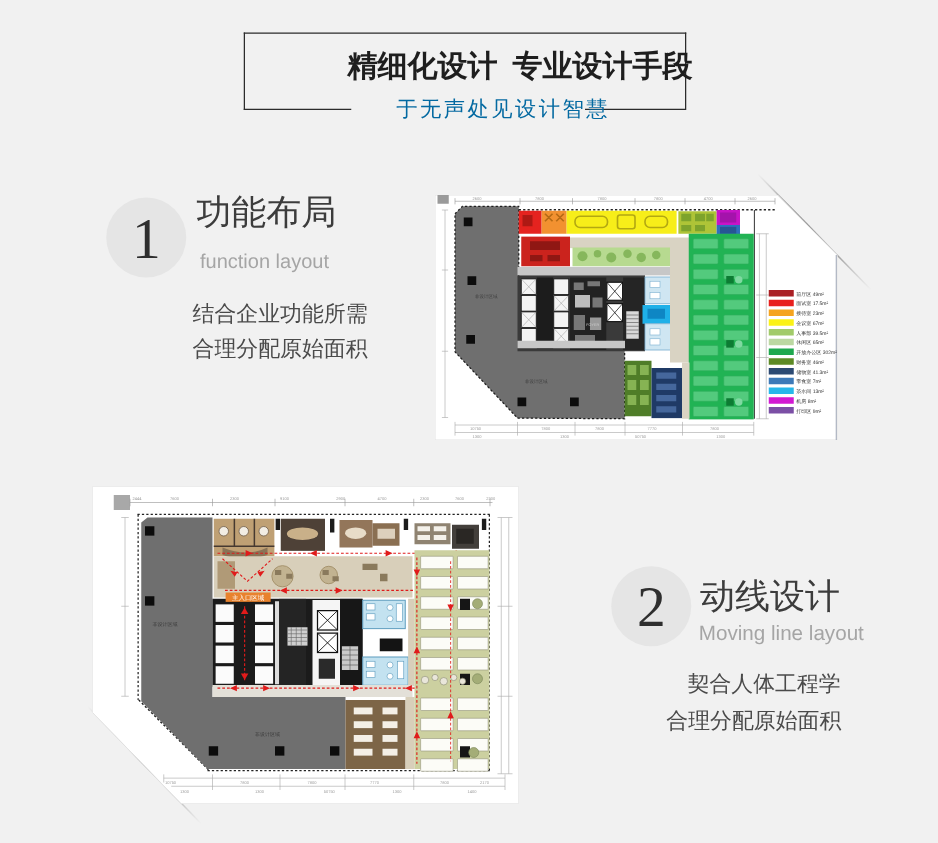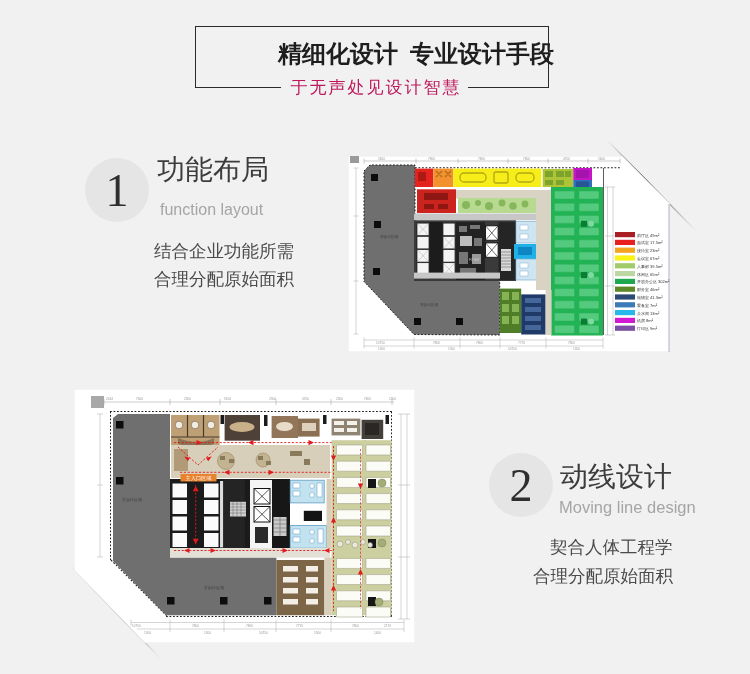--- a/index.html
+++ b/index.html
@@ -12,21 +12,21 @@
 <body>
 
 <div class="abs" style="left:195px;top:26px;width:352px;height:61px;border:1px solid #2b2b2b;border-bottom:none"></div>
 
 <div class="abs nw" style="left:200px;top:42px;width:354px;text-align:right;font-size:24px;line-height:24px;font-weight:bold;color:#1e1e1e;letter-spacing:0px">精细化设计 专业设计手段</div>
 
 <div class="abs" style="left:195px;top:87px;width:86px;height:1px;background:#2b2b2b"></div>
 
 <div class="abs" style="left:468px;top:87px;width:80px;height:1px;background:#2b2b2b"></div>
 
-<div class="abs nw" style="left:281px;top:79px;width:190px;text-align:center;font-size:17px;line-height:17px;color:#be185d;letter-spacing:2px">于无声处见设计智慧</div>
+<div class="abs nw" style="left:298px;top:79px;width:190px;text-align:right;font-size:17px;line-height:17px;color:#0369a1;letter-spacing:2px">于无声处见设计智慧</div>
 
 <div class="abs" style="left:85px;top:158px;width:64px;height:64px;border-radius:50%;background:#e5e5e5"></div>
 
 <div class="abs" style="left:85px;top:168px;width:64px;text-align:center;font-family:'Liberation Serif',serif;font-size:46px;line-height:46px;color:#2e2e2e">1</div>
 
 <div class="abs nw" style="left:157px;top:156px;font-size:28px;line-height:28px;color:#3c3c3c">功能布局</div>
 
 <div class="abs nw" style="left:160px;top:202px;font-size:16px;line-height:16px;color:#a5a5a5">function layout</div>
 
 <div class="abs nw" style="left:154px;top:243px;width:140px;text-align:left;font-size:17.5px;line-height:17.5px;color:#4a4a4a">结合企业功能所需</div>
@@ -660,17 +660,17 @@
       <line x1="330" y1="230.5" x2="330" y2="243"></line>
  </g>
 </svg>
 
 <div class="abs" style="left:489px;top:453px;width:64px;height:64px;border-radius:50%;background:#e5e5e5"></div>
 
 <div class="abs" style="left:489px;top:463px;width:64px;text-align:center;font-family:'Liberation Serif',serif;font-size:46px;line-height:46px;color:#2e2e2e">2</div>
 
 <div class="abs nw" style="left:560px;top:463px;font-size:28px;line-height:28px;color:#3c3c3c">动线设计</div>
 
-<div class="abs nw" style="left:559px;top:499px;font-size:16.5px;line-height:16.5px;color:#a5a5a5">Moving line design</div>
+<div class="abs nw" style="left:559px;top:499px;font-size:16.5px;line-height:16.5px;color:#a5a5a5">Moving line layout</div>
 
 <div class="abs nw" style="left:550px;top:539px;width:121px;text-align:center;font-size:17.5px;line-height:17.5px;color:#4a4a4a">契合人体工程学</div>
 
 <div class="abs nw" style="left:533px;top:568px;width:139px;text-align:center;font-size:17.5px;line-height:17.5px;color:#4a4a4a">合理分配原始面积</div>
 
 </body></html>

